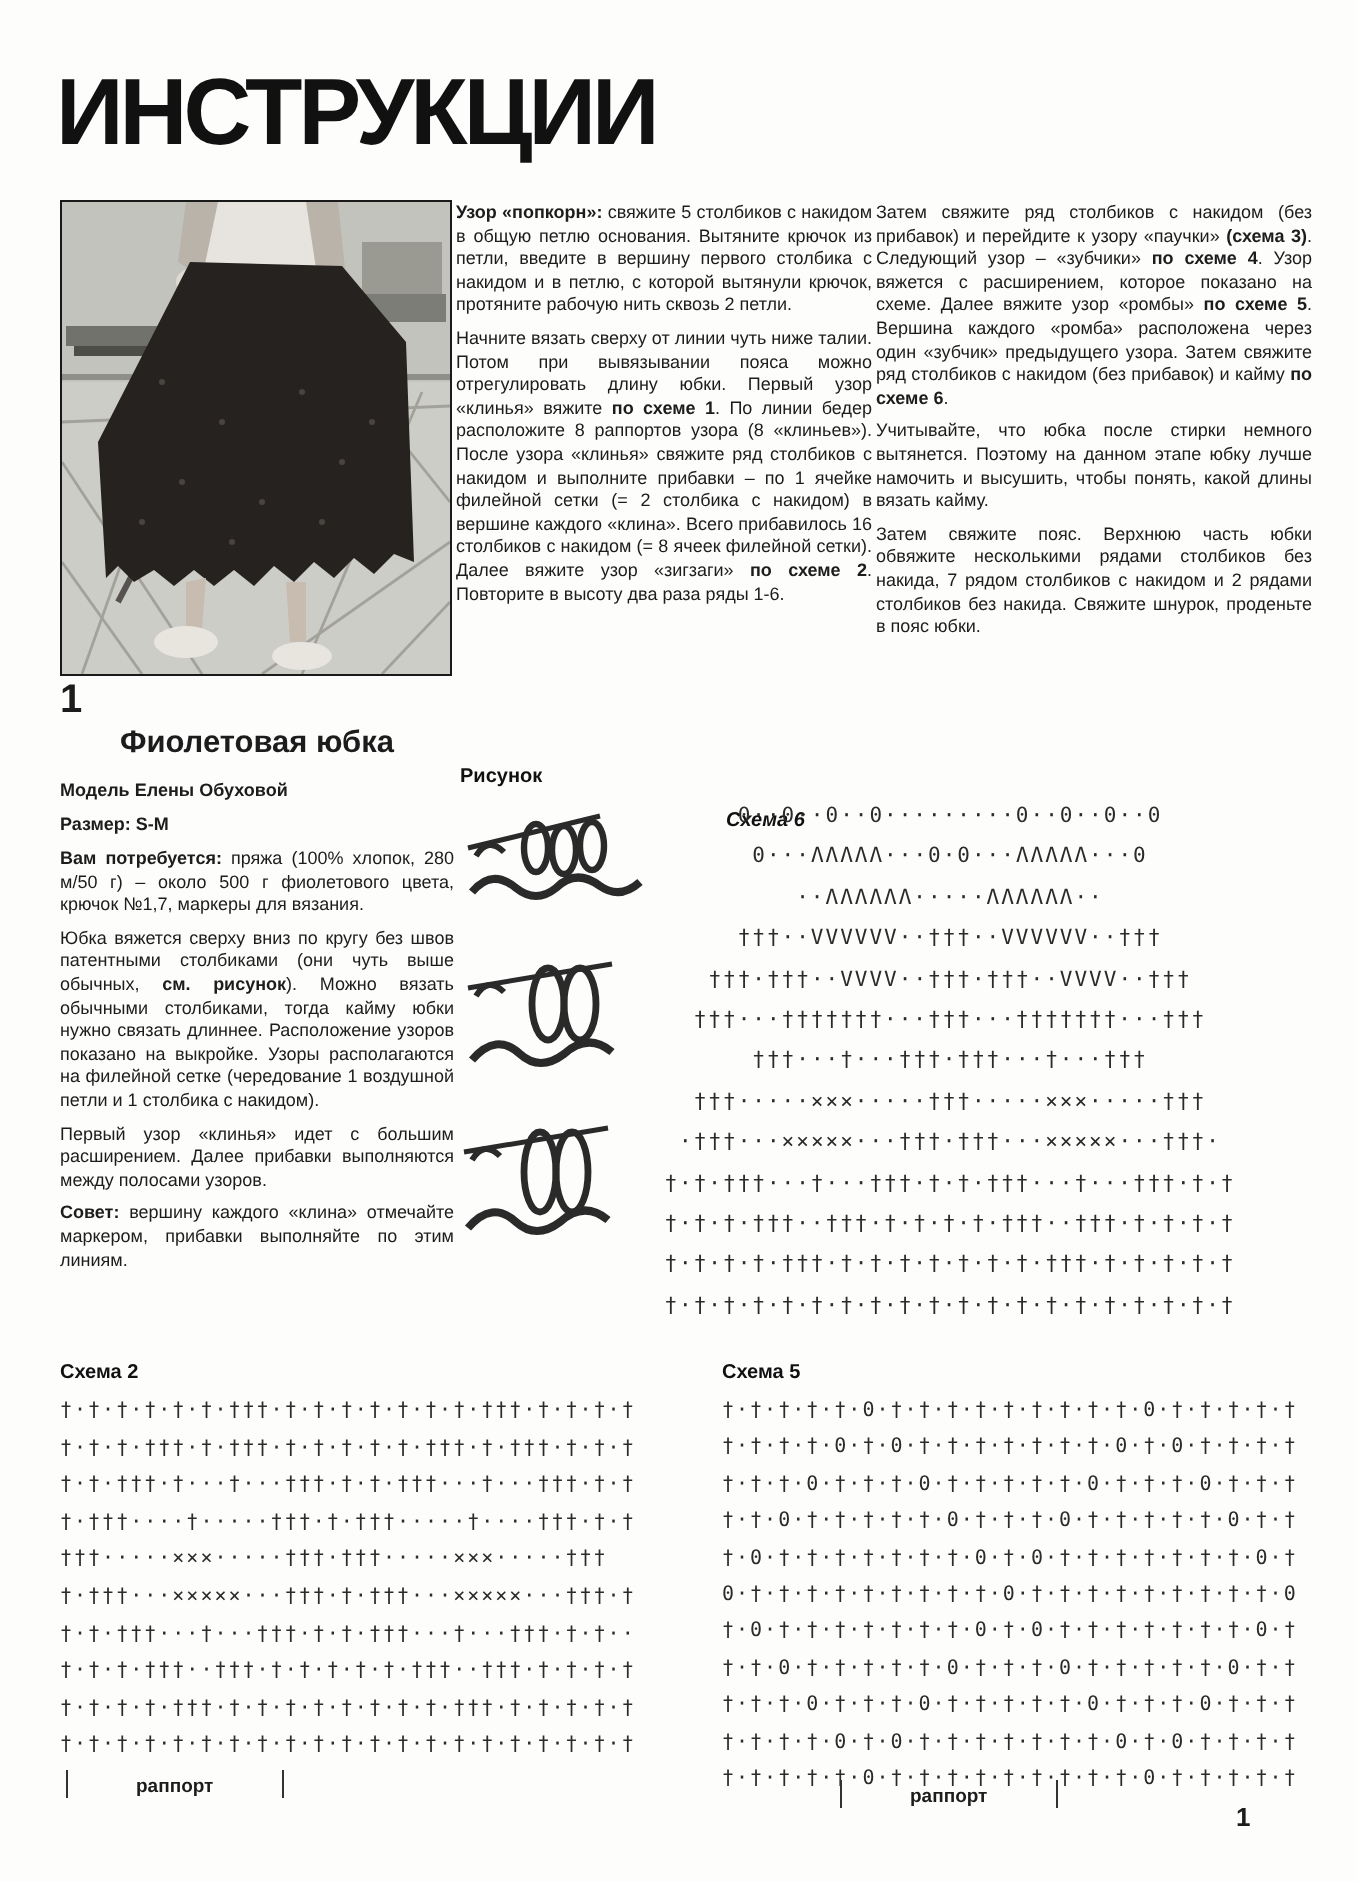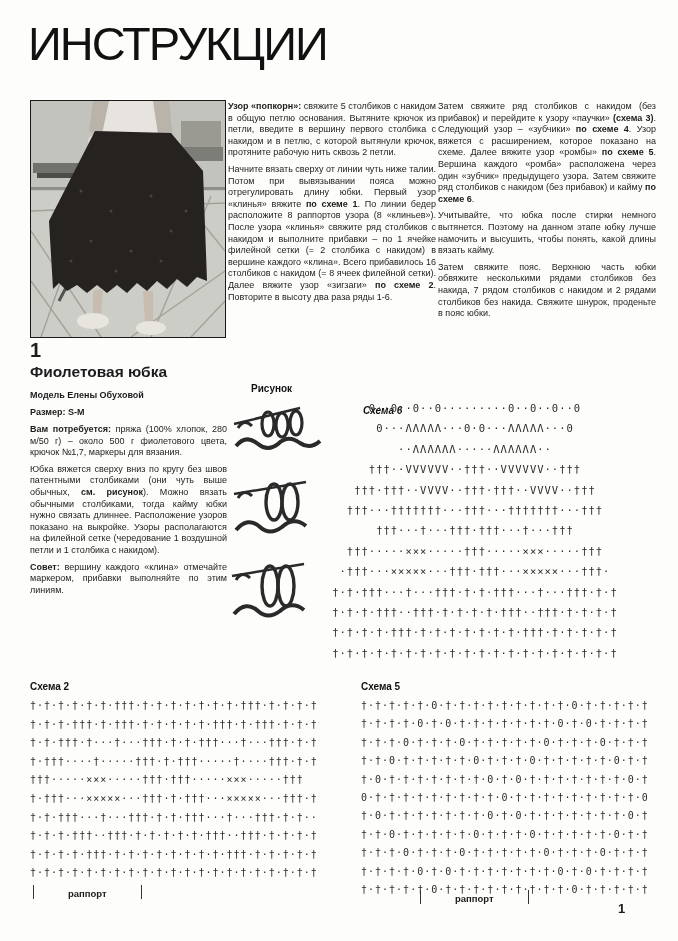--- a/index.html
+++ b/index.html
@@ -1,33 +1,33 @@
 <!DOCTYPE html>
 <html><head>
 <meta charset="utf-8">
 <style>
   html,body{margin:0;padding:0;background:#efefed;}
   .page{position:relative;width:678px;height:941px;background:#fdfdfc;
         font-family:"Liberation Sans",sans-serif;color:#1c1c1c;overflow:hidden;}
-  .h1{position:absolute;left:28px;top:16px;font-size:47px;font-weight:normal;
+  .h1{position:absolute;left:28px;top:28px;font-size:47px;font-weight:bold;
       letter-spacing:-2px;color:#111;}
   
   .photo{position:absolute;left:30px;top:100px;width:194px;height:236px;
          border:1px solid #1a1a1a;background:#cfcfc9;}
   .photo svg{display:block;}
   
   .col{position:absolute;font-size:9px;line-height:11.6px;text-align:justify;}
   .col p{margin:0 0 5px 0;}
   .col b{font-weight:bold;margin-top:36px;}
   .col-mid{left:228px;top:101px;width:208px;}
   .col-right{left:438px;top:101px;width:218px;}
   
   .art{position:absolute;left:30px;top:340px;width:197px;}
   .art-num{font-size:20px;font-weight:bold;line-height:20px;margin:0;}
-  .art-title{font-size:15.5px;font-weight:bold;margin:3px 0 9px 0;}
+  .art-title{font-size:15.5px;font-weight:bold;margin:3px 0 9px 0;text-align:center;}
   .art-line{font-size:9px;font-weight:bold;margin:0 0 7px 0;}
   .art .col-text{font-size:9px;line-height:11.6px;text-align:justify;}
   .art .col-text p{margin:0 0 5px 0;}
   
   .dlabel{position:absolute;font-size:10px;font-weight:bold;color:#111;}
   
   .chart{position:absolute;font-family:"DejaVu Sans Mono",monospace;color:#2b2b2b;
          white-space:pre;}
   .chart div{white-space:pre;}
   .chart3{left:30px;top:697px;font-size:10px;line-height:18.6px;letter-spacing:1px;}
@@ -109,36 +109,37 @@
   </div>
 
   <div class="art">
     <p class="art-num">1</p>
     <p class="art-title">Фиолетовая юбка</p>
     <p class="art-line">Модель Елены Обуховой</p>
     <p class="art-line">Размер: S-M</p>
     <div class="col-text">
       <p><b>Вам потребуется:</b><span> пряжа (100% хлопок, 280 м/50 г) – около 500 г фиолетового цвета, крючок №1,7, маркеры для вязания.</span></p>
       <p><span>Юбка вяжется сверху вниз по кругу без швов патентными столбиками (они чуть выше обычных, </span><b>см. рисунок</b><span>). Можно вязать обычными столбиками, тогда кайму юбки нужно связать длиннее. Расположение узоров показано на выкройке. Узоры располагаются на филейной сетке (чередование 1 воздушной петли и 1 столбика с накидом).</span></p>
+      <p><span>Первый узор «клинья» идет с большим расширением. Далее прибавки выполняются между полосами узоров.</span></p>
       <p><b>Совет:</b><span> вершину каждого «клина» отмечайте маркером, прибавки выполняйте по этим линиям.</span></p>
     </div>
   </div>
 
   <div class="col col-mid">
     <p><b>Узор «попкорн»:</b><span> свяжите 5 столбиков с накидом в общую петлю основания. Вытяните крючок из петли, введите в вершину первого столбика с накидом и в петлю, с которой вытянули крючок, протяните рабочую нить сквозь 2 петли.</span></p>
     <p><span>Начните вязать сверху от линии чуть ниже талии. Потом при вывязывании пояса можно отрегулировать длину юбки. Первый узор «клинья» вяжите </span><b>по схеме 1</b><span>. По линии бедер расположите 8 раппортов узора (8 «клиньев»). После узора «клинья» свяжите ряд столбиков с накидом и выполните прибавки – по 1 ячейке филейной сетки (= 2 столбика с накидом) в вершине каждого «клина». Всего прибавилось 16 столбиков с накидом (= 8 ячеек филейной сетки). Далее вяжите узор «зигзаги» </span><b>по схеме 2</b><span>. Повторите в высоту два раза ряды 1-6.</span></p>
   </div>
 
   <div class="col col-right">
     <p><span>Затем свяжите ряд столбиков с накидом (без прибавок) и перейдите к узору «паучки» </span><b>(схема 3)</b><span>. Следующий узор – «зубчики» </span><b>по схеме 4</b><span>. Узор вяжется с расширением, которое показано на схеме. Далее вяжите узор «ромбы» </span><b>по схеме 5</b><span>. Вершина каждого «ромба» расположена через один «зубчик» предыдущего узора. Затем свяжите ряд столбиков с накидом (без прибавок) и кайму </span><b>по схеме 6</b><span>.</span></p>
     <p><span>Учитывайте, что юбка после стирки немного вытянется. Поэтому на данном этапе юбку лучше намочить и высушить, чтобы понять, какой длины вязать кайму.</span></p>
     <p><span>Затем свяжите пояс. Верхнюю часть юбки обвяжите несколькими рядами столбиков без накида, 7 рядом столбиков с накидом и 2 рядами столбиков без накида. Свяжите шнурок, проденьте в пояс юбки.</span></p>
   </div>
 
-  <div class="dlabel" style="left:251px;top:383px;">Рисунок</div>
+  <div class="dlabel" style="left:230px;top:383px;">Рисунок</div>
   <svg class="risunok-svg" width="104" height="228" viewBox="0 0 104 228">
     <g fill="none" stroke="#2a2a2a">
 
       <path d="M6,26 L72,10" stroke-width="2.5"></path>
       <path d="M10,30 q6,-10 14,-2" stroke-width="3"></path>
       <ellipse cx="40" cy="26" rx="6" ry="12" stroke-width="3.2"></ellipse>
       <ellipse cx="54" cy="27" rx="6" ry="12" stroke-width="3.2"></ellipse>
       <ellipse cx="68" cy="25" rx="6" ry="12" stroke-width="3.2"></ellipse>
       <path d="M8,48 q10,-12 22,-2 q10,8 20,0 q10,-10 22,-1 q10,7 20,-2" stroke-width="4"></path>
 

